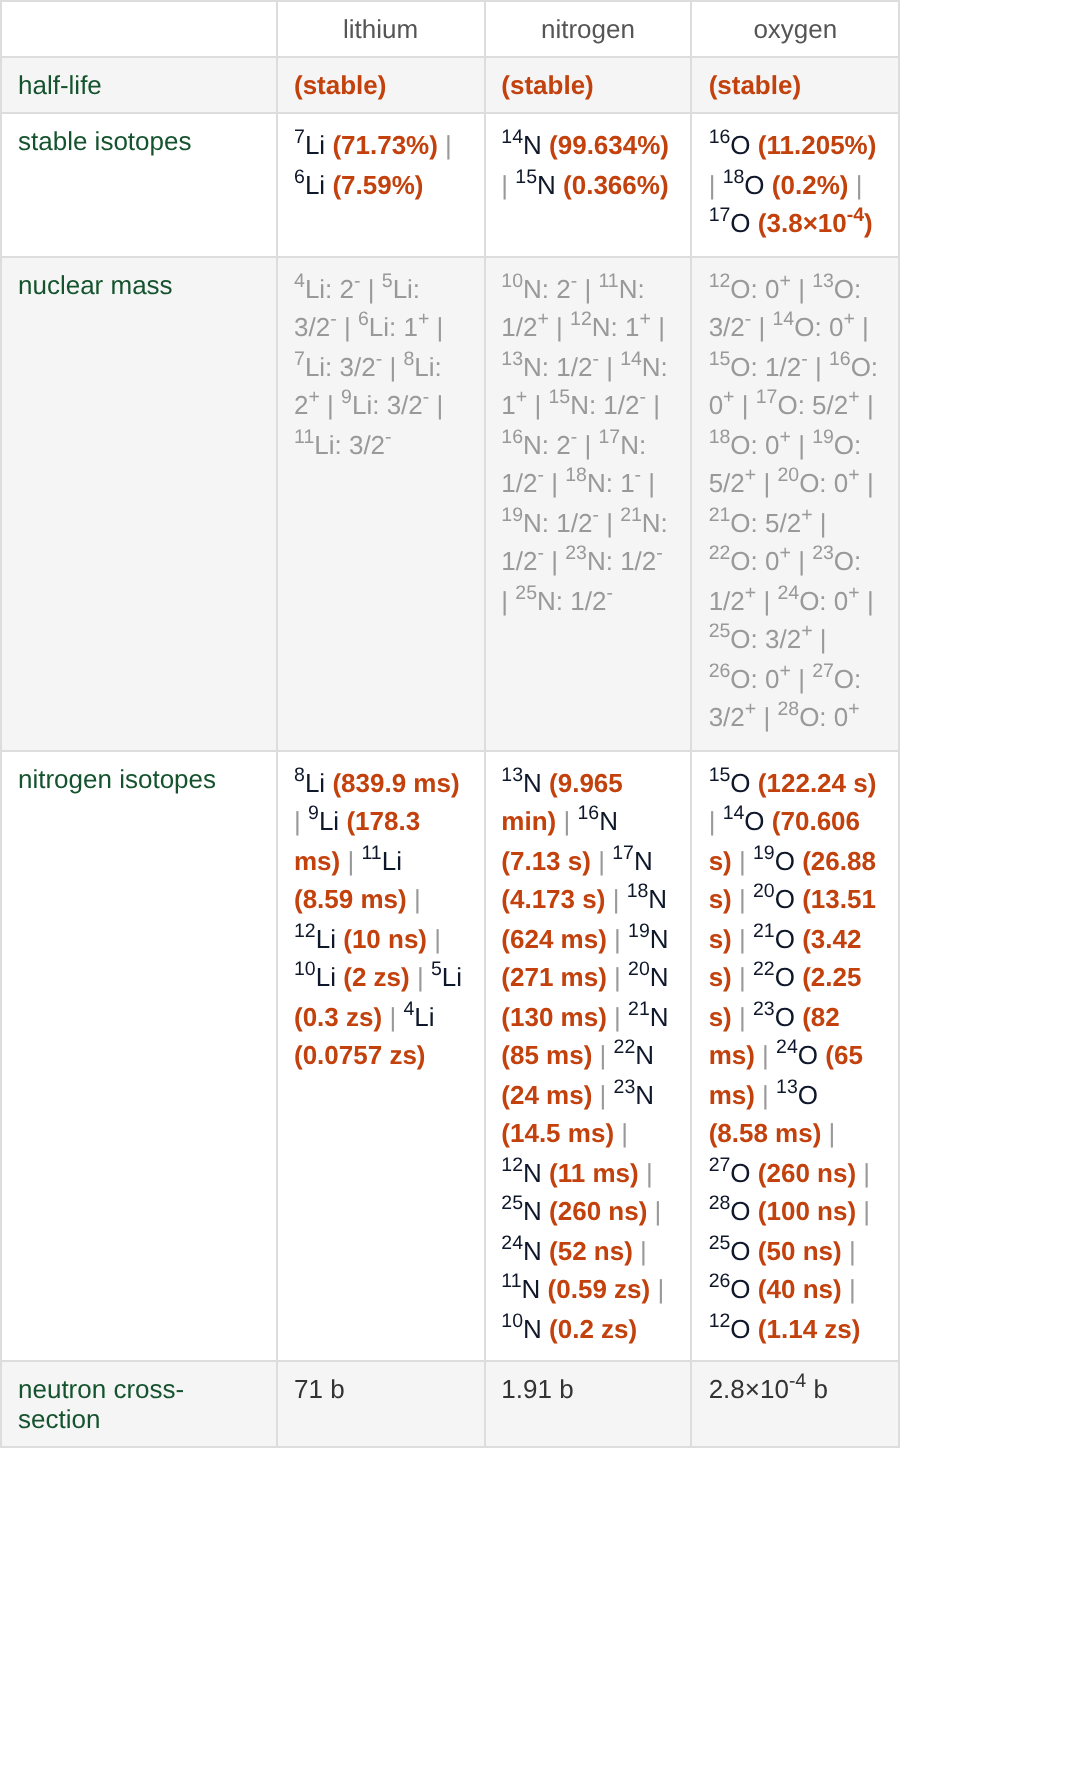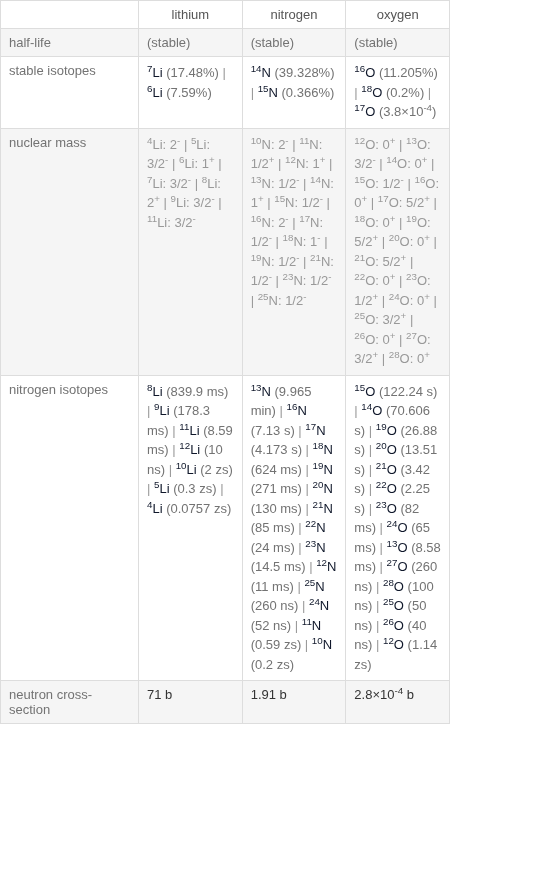--- a/index.html
+++ b/index.html
@@ -3,22 +3,22 @@
   <meta charset="utf-8">
   <style>
     * { margin: 0; padding: 0; box-sizing: border-box; }
     body { font-family: Arial, sans-serif; font-size: 13px; color: #333; background: #fff; }
     table { border-collapse: collapse; width: 450px; table-layout: fixed; }
     td, th { border: 1px solid #ddd; padding: 6px 8px; vertical-align: top; text-align: left; word-wrap: break-word; }
     thead td:first-child { width: 138px; }
     thead td { background: #fff; color: #555; text-align: center; }
     tbody tr:nth-child(odd) { background: #f5f5f5; }
     tbody tr:nth-child(even) { background: #fff; }
-    tbody td:first-child { color: #737373; }
-    .greytext { color: #737373; }
+    tbody td:first-child { color: #14532d; }
+    .greytext { color: #c2410c; font-weight: bold; }
     .cell { color: #999; line-height: 1.5; }
     .dark { color: #0f172a; }
     sup { font-size: 0.75em; vertical-align: super; line-height: 0; }
   </style>
 </head>
 <body>
 
 <table>
   <thead>
     <tr>
@@ -30,22 +30,22 @@
   </thead>
   <tbody>
     <tr>
       <td>half-life</td>
       <td class="greytext">(stable)</td>
       <td class="greytext">(stable)</td>
       <td class="greytext">(stable)</td>
     </tr>
     <tr>
       <td>stable isotopes</td>
-      <td class="cell"><span class="dark"><sup>7</sup>Li</span> <span class="greytext">(17.48%)</span> | <span class="dark"><sup>6</sup>Li</span> <span class="greytext">(7.59%)</span></td>
-      <td class="cell"><span class="dark"><sup>14</sup>N</span> <span class="greytext">(39.328%)</span> | <span class="dark"><sup>15</sup>N</span> <span class="greytext">(0.366%)</span></td>
+      <td class="cell"><span class="dark"><sup>7</sup>Li</span> <span class="greytext">(71.73%)</span> | <span class="dark"><sup>6</sup>Li</span> <span class="greytext">(7.59%)</span></td>
+      <td class="cell"><span class="dark"><sup>14</sup>N</span> <span class="greytext">(99.634%)</span> | <span class="dark"><sup>15</sup>N</span> <span class="greytext">(0.366%)</span></td>
       <td class="cell"><span class="dark"><sup>16</sup>O</span> <span class="greytext">(11.205%)</span> | <span class="dark"><sup>18</sup>O</span> <span class="greytext">(0.2%)</span> | <span class="dark"><sup>17</sup>O</span> <span class="greytext">(3.8×10<sup>-4</sup>)</span></td>
     </tr>
     <tr>
       <td>nuclear mass</td>
       <td class="cell"><sup>4</sup>Li: 2<sup>-</sup> | <sup>5</sup>Li: 3/2<sup>-</sup> | <sup>6</sup>Li: 1<sup>+</sup> | <sup>7</sup>Li: 3/2<sup>-</sup> | <sup>8</sup>Li: 2<sup>+</sup> | <sup>9</sup>Li: 3/2<sup>-</sup> | <sup>11</sup>Li: 3/2<sup>-</sup></td>
       <td class="cell"><sup>10</sup>N: 2<sup>-</sup> | <sup>11</sup>N: 1/2<sup>+</sup> | <sup>12</sup>N: 1<sup>+</sup> | <sup>13</sup>N: 1/2<sup>-</sup> | <sup>14</sup>N: 1<sup>+</sup> | <sup>15</sup>N: 1/2<sup>-</sup> | <sup>16</sup>N: 2<sup>-</sup> | <sup>17</sup>N: 1/2<sup>-</sup> | <sup>18</sup>N: 1<sup>-</sup> | <sup>19</sup>N: 1/2<sup>-</sup> | <sup>21</sup>N: 1/2<sup>-</sup> | <sup>23</sup>N: 1/2<sup>-</sup> | <sup>25</sup>N: 1/2<sup>-</sup></td>
       <td class="cell"><sup>12</sup>O: 0<sup>+</sup> | <sup>13</sup>O: 3/2<sup>-</sup> | <sup>14</sup>O: 0<sup>+</sup> | <sup>15</sup>O: 1/2<sup>-</sup> | <sup>16</sup>O: 0<sup>+</sup> | <sup>17</sup>O: 5/2<sup>+</sup> | <sup>18</sup>O: 0<sup>+</sup> | <sup>19</sup>O: 5/2<sup>+</sup> | <sup>20</sup>O: 0<sup>+</sup> | <sup>21</sup>O: 5/2<sup>+</sup> | <sup>22</sup>O: 0<sup>+</sup> | <sup>23</sup>O: 1/2<sup>+</sup> | <sup>24</sup>O: 0<sup>+</sup> | <sup>25</sup>O: 3/2<sup>+</sup> | <sup>26</sup>O: 0<sup>+</sup> | <sup>27</sup>O: 3/2<sup>+</sup> | <sup>28</sup>O: 0<sup>+</sup></td>
     </tr>
     <tr>
       <td>nitrogen isotopes</td>

